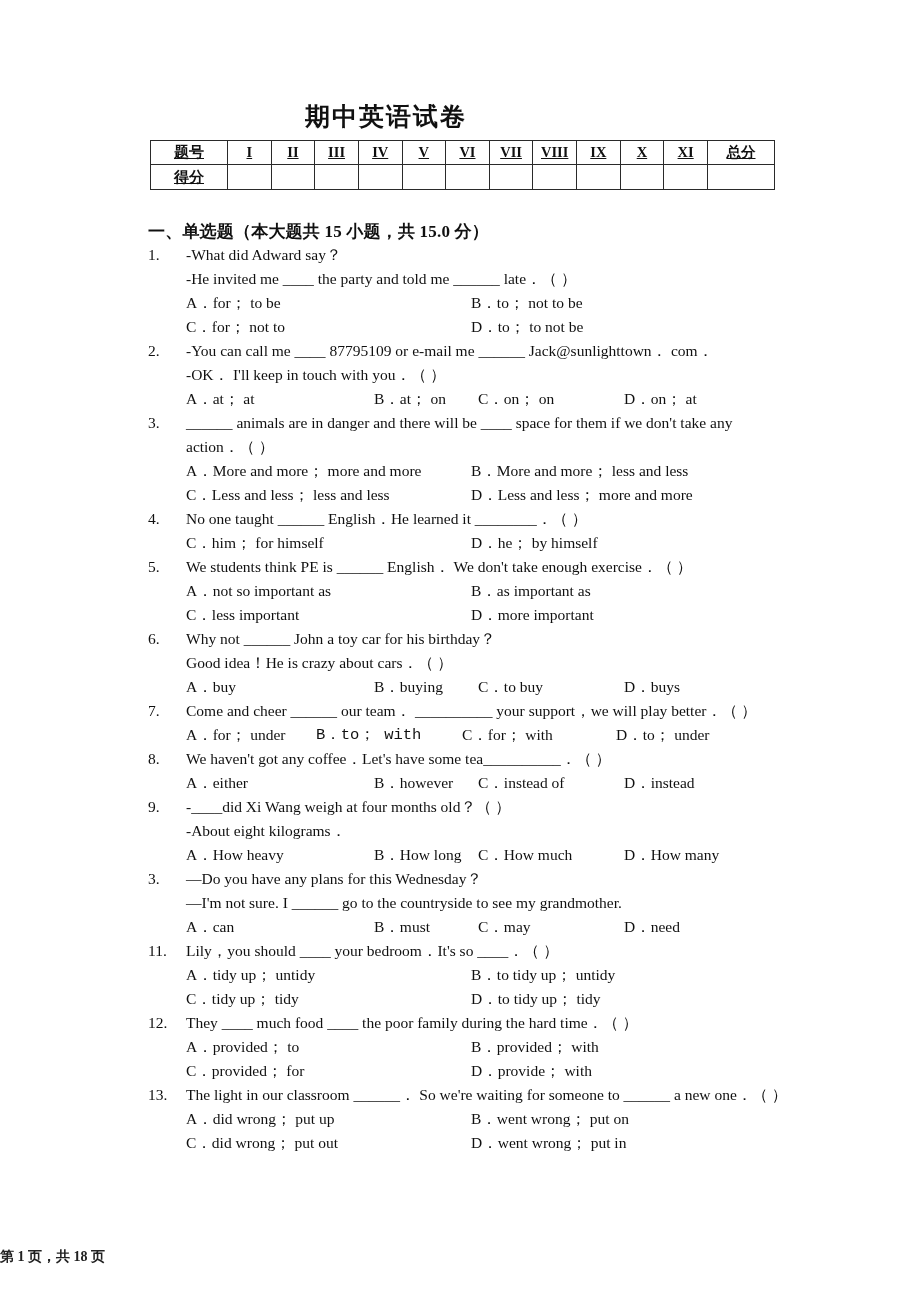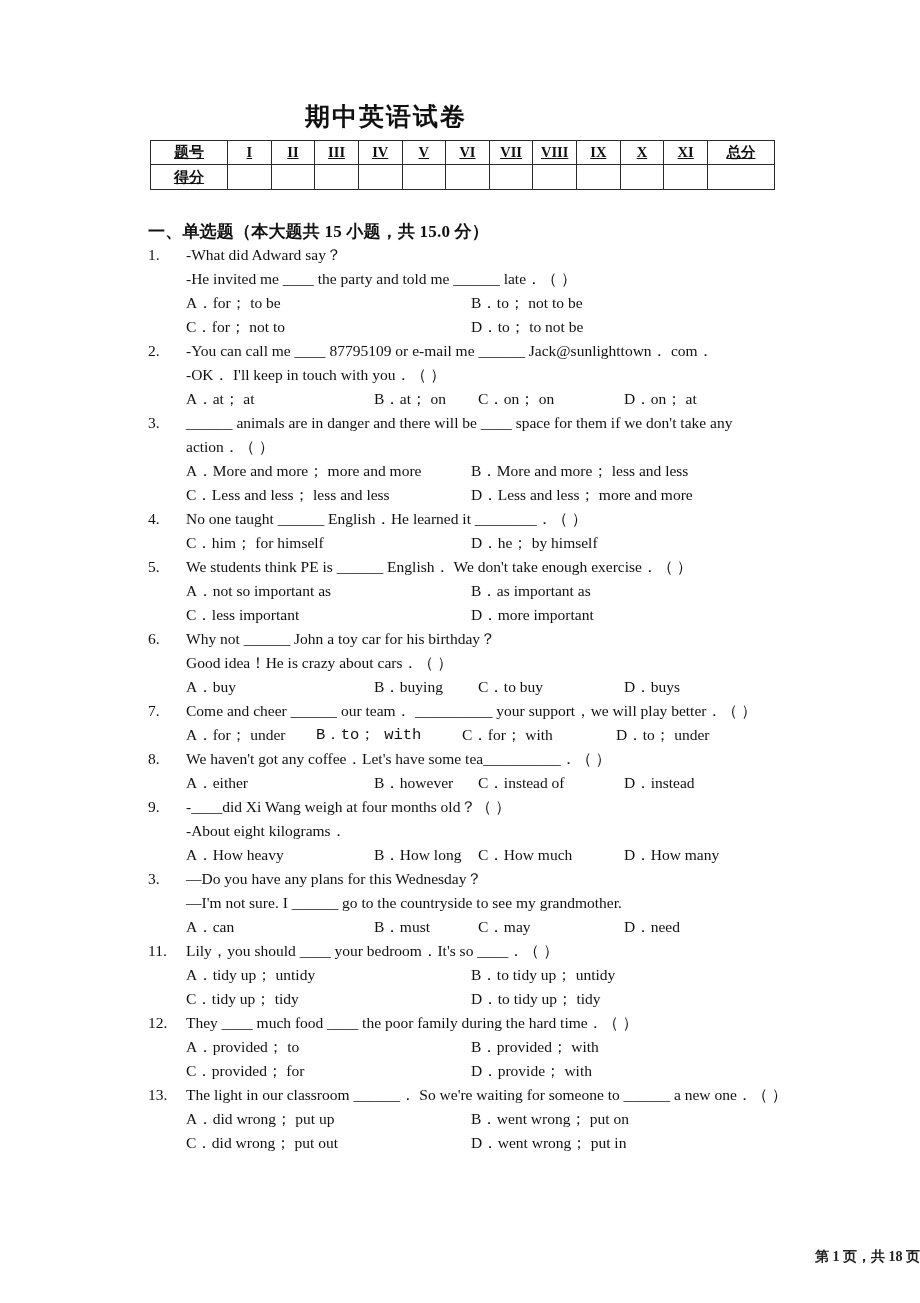--- a/index.html
+++ b/index.html
@@ -141,21 +141,21 @@
     top: 0;
     white-space: nowrap;
   }
 
   
   .footer {
     position: absolute;
     left: 0;
     top: 1248px;
     width: 920px;
-    text-align: right;
+    text-align: left;
     font-size: 14px;
     font-weight: bold;
     color: #222;
   }
 </style>
 </head>
 <body>
 
 <div class="page">
 

